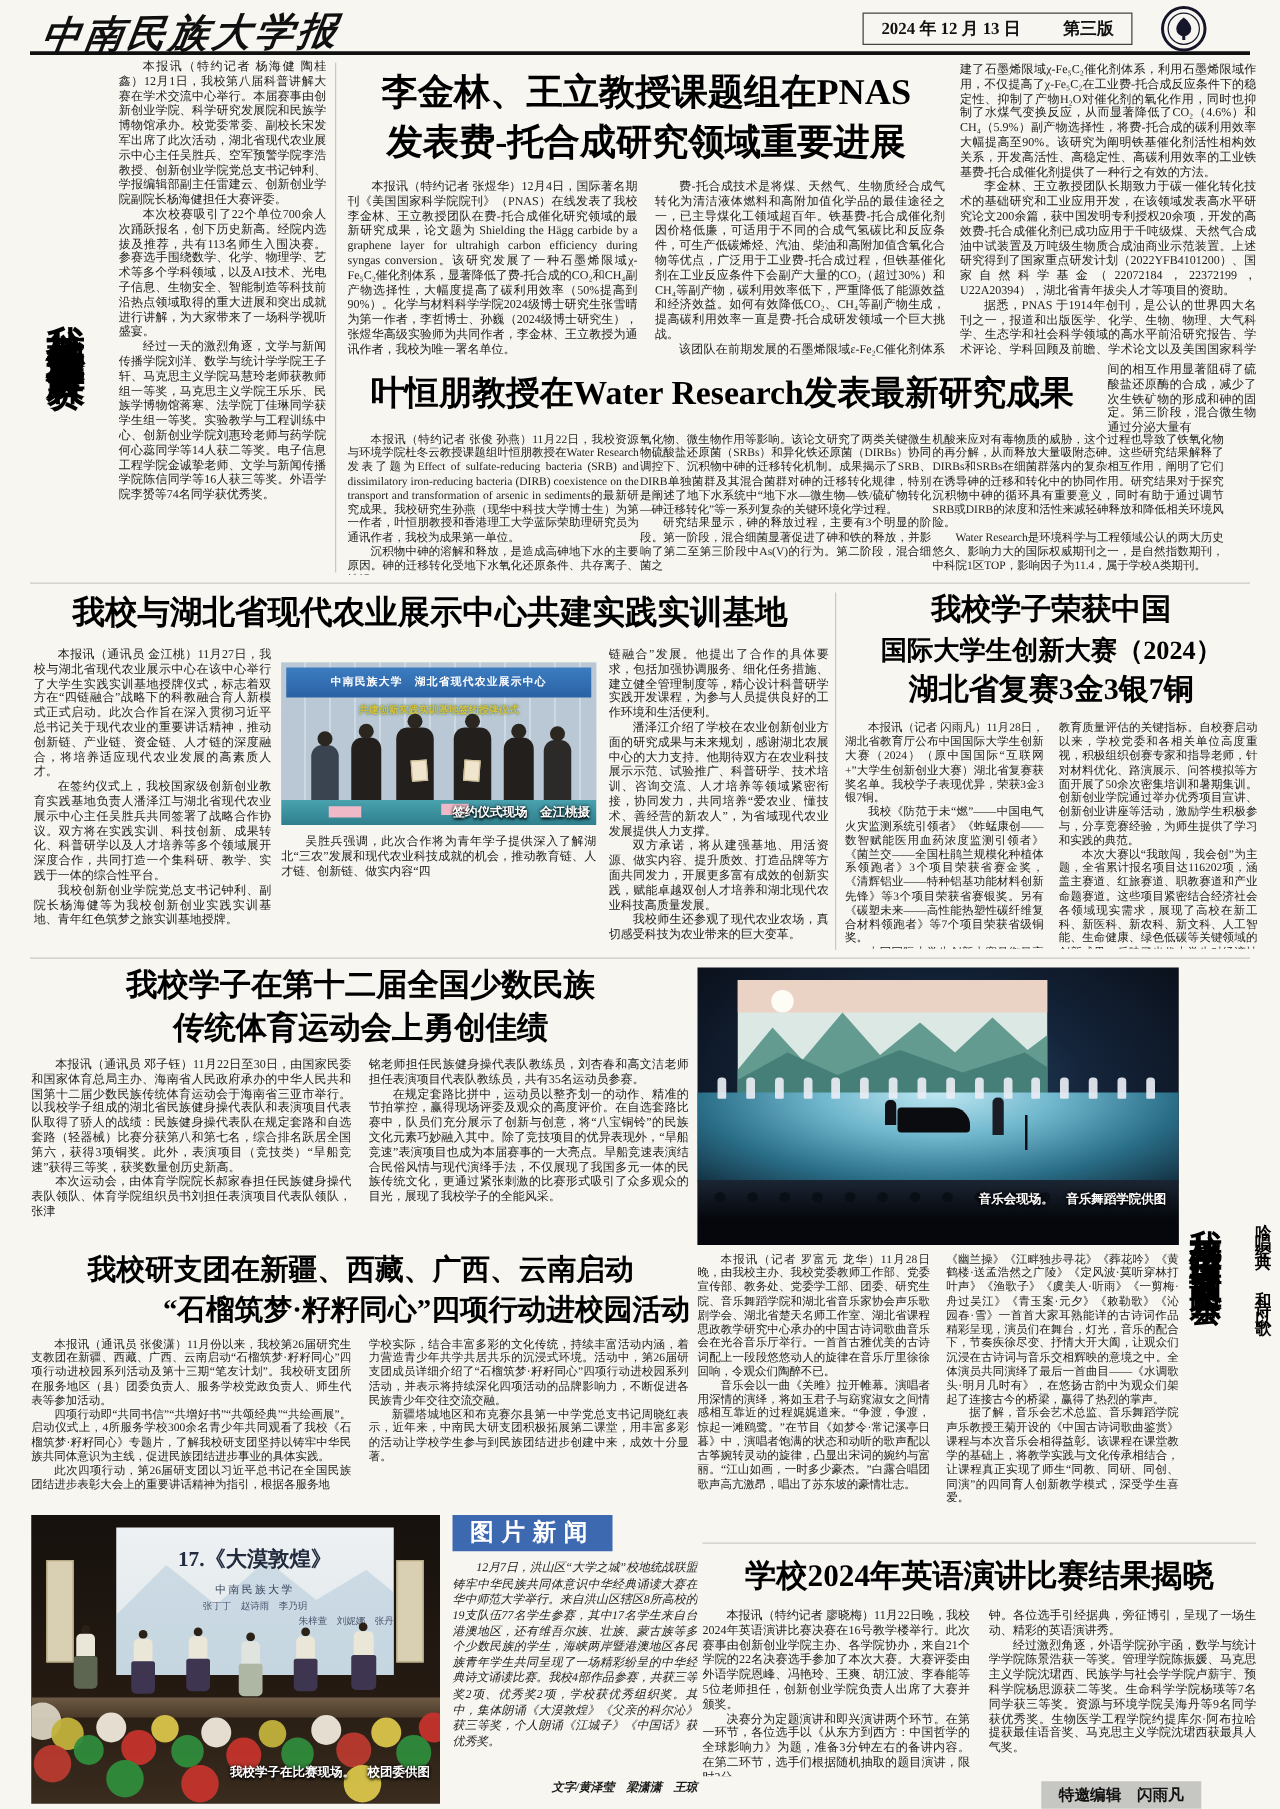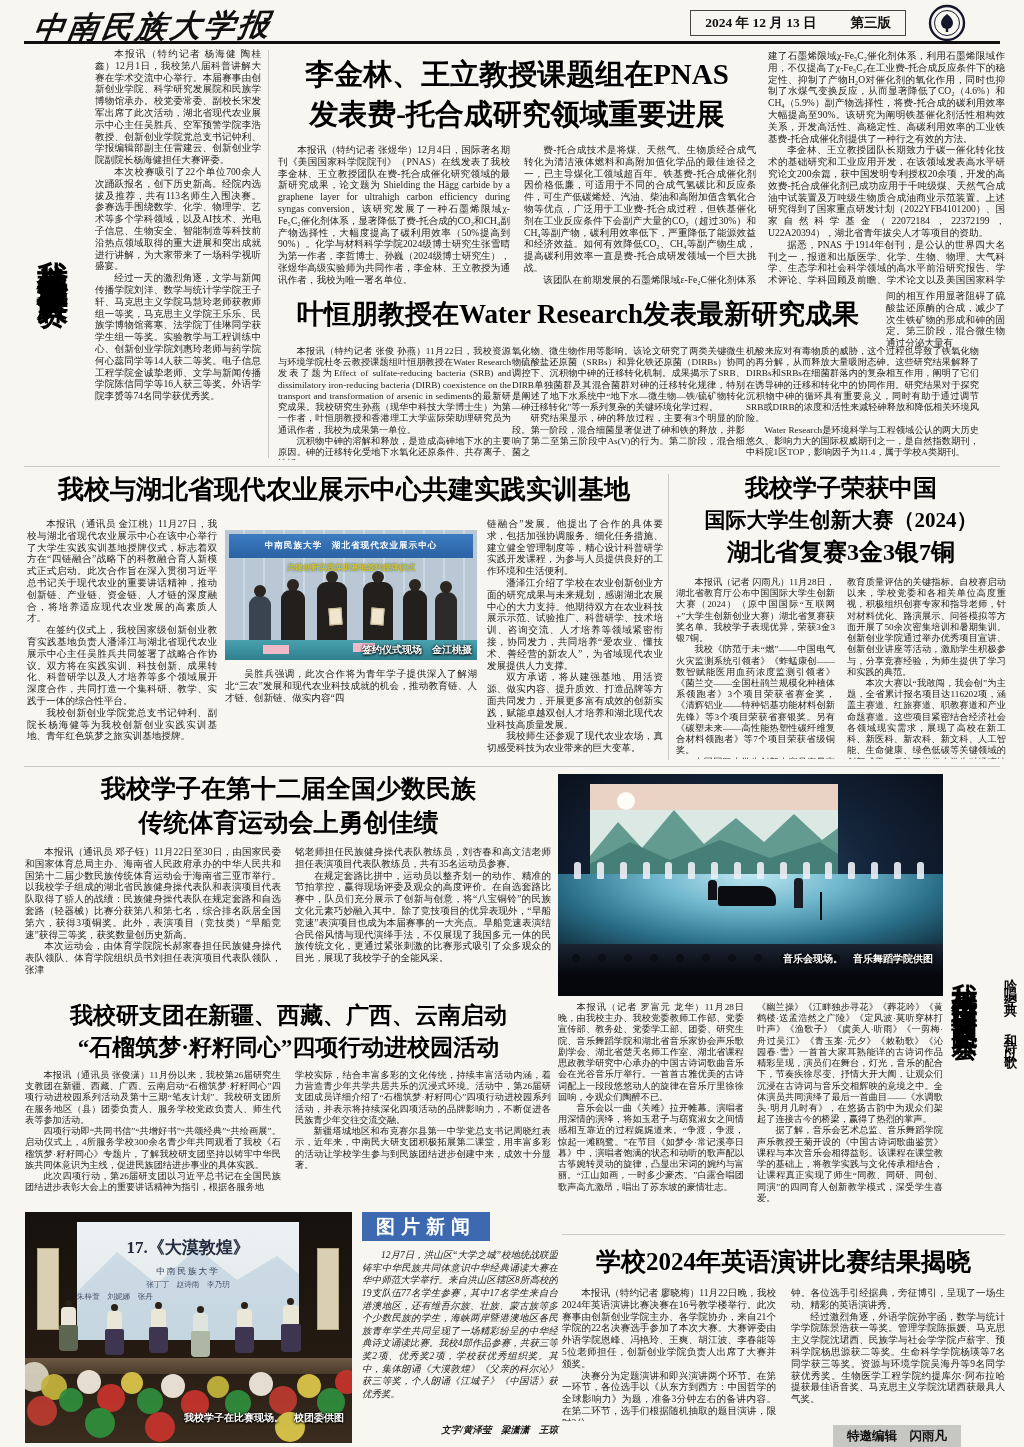--- a/index.html
+++ b/index.html
@@ -173,21 +173,21 @@
     </div>
     <div class="bt" style="width:256px;height:146px;">
       <p style="text-indent:0;">铭老师担任民族健身操代表队教练员，刘杏春和高文洁老师担任表演项目代表队教练员，共有35名运动员参赛。</p>
       <p>在规定套路比拼中，运动员以整齐划一的动作、精准的节拍掌控，赢得现场评委及观众的高度评价。在自选套路比赛中，队员们充分展示了创新与创意，将“八宝铜铃”的民族文化元素巧妙融入其中。除了竞技项目的优异表现外，“旱船竞速”表演项目也成为本届赛事的一大亮点。旱船竞速表演结合民俗风情与现代演绎手法，不仅展现了我国多元一体的民族传统文化，更通过紧张刺激的比赛形式吸引了众多观众的目光，展现了我校学子的全能风采。</p>
     </div>
   </div>
 </section>
 
 <section class="abs" style="left:25px;top:1000px;width:527px;height:206px;">
   <div class="hl" style="font-size:23px;line-height:32px;">我校研支团在新疆、西藏、广西、云南启动</div>
-  <div class="hl" style="font-size:23px;line-height:32px;">“石榴筑梦·籽籽同心”四项行动进校园活动</div>
+  <div class="hl" style="font-size:23px;line-height:32px;text-align:right;">“石榴筑梦·籽籽同心”四项行动进校园活动</div>
   <div class="cols" style="margin-top:6px;gap:14px;">
     <div class="bt f92" style="width:256px;height:134px;">
       <p>本报讯（通讯员 张俊潇）11月份以来，我校第26届研究生支教团在新疆、西藏、广西、云南启动“石榴筑梦·籽籽同心”四项行动进校园系列活动及第十三期“笔友计划”。我校研支团所在服务地区（县）团委负责人、服务学校党政负责人、师生代表等参加活动。</p>
       <p>四项行动即“共同书信”“共增好书”“共颂经典”“共绘画展”。启动仪式上，4所服务学校300余名青少年共同观看了我校《石榴筑梦·籽籽同心》专题片，了解我校研支团坚持以铸牢中华民族共同体意识为主线，促进民族团结进步事业的具体实践。</p>
       <p>此次四项行动，第26届研支团以习近平总书记在全国民族团结进步表彰大会上的重要讲话精神为指引，根据各服务地</p>
     </div>
     <div class="bt f92" style="width:256px;height:134px;">
       <p style="text-indent:0;">学校实际，结合丰富多彩的文化传统，持续丰富活动内涵，着力营造青少年共学共居共乐的沉浸式环境。活动中，第26届研支团成员详细介绍了“石榴筑梦·籽籽同心”四项行动进校园系列活动，并表示将持续深化四项活动的品牌影响力，不断促进各民族青少年交往交流交融。</p>
       <p>新疆塔城地区和布克赛尔县第一中学党总支书记周晓红表示，近年来，中南民大研支团积极拓展第二课堂，用丰富多彩的活动让学校学生参与到民族团结进步创建中来，成效十分显著。</p>
     </div>
@@ -245,28 +245,28 @@
       <p>音乐会以一曲《关雎》拉开帷幕。演唱者用深情的演绎，将如玉君子与窈窕淑女之间情感相互靠近的过程娓娓道来。“争渡，争渡，惊起一滩鸥鹭。”在节目《如梦令·常记溪亭日暮》中，演唱者饱满的状态和动听的歌声配以古筝婉转灵动的旋律，凸显出宋词的婉约与富丽。“江山如画，一时多少豪杰。”白露合唱团歌声高亢激昂，唱出了苏东坡的豪情壮志。</p>
     </div>
     <div class="bt f92" style="width:186px;height:202px;">
       <p style="text-indent:0;">《幽兰操》《江畔独步寻花》《葬花吟》《黄鹤楼·送孟浩然之广陵》《定风波·莫听穿林打叶声》《渔歌子》《虞美人·听雨》《一剪梅·舟过吴江》《青玉案·元夕》《敕勒歌》《沁园春·雪》一首首大家耳熟能详的古诗词作品精彩呈现，演员们在舞台，灯光，音乐的配合下，节奏疾徐尽变、抒情大开大阖，让观众们沉浸在古诗词与音乐交相辉映的意境之中。全体演员共同演绎了最后一首曲目——《水调歌头·明月几时有》，在悠扬古韵中为观众们架起了连接古今的桥梁，赢得了热烈的掌声。</p>
       <p>据了解，音乐会艺术总监、音乐舞蹈学院声乐教授王菊开设的《中国古诗词歌曲鉴赏》课程与本次音乐会相得益彰。该课程在课堂教学的基础上，将教学实践与文化传承相结合，让课程真正实现了师生“同教、同研、同创、同演”的四同育人创新教学模式，深受学生喜爱。</p>
     </div>
   </div>
 </section>
 
 <div class="abs" style="left:25px;top:1212px;width:327px;height:231px;overflow:hidden;background:linear-gradient(#16110d 0%,#241a12 60%,#3a2c1e 100%);">
-  <div class="abs" style="left:52px;top:10px;width:222px;height:118px;background:linear-gradient(#eef1f3,#dde6ea);">
+  <div class="abs" style="left:68px;top:10px;width:222px;height:118px;background:linear-gradient(#eef1f3,#dde6ea);">
     <svg class="abs" style="left:0;top:0;" width="222" height="118" viewBox="0 0 222 118">
       <path d="M0,70 L40,30 80,62 120,26 160,58 200,34 222,52 L222,118 L0,118 Z" fill="#a9c4d4" opacity="0.45"></path>
     </svg>
     <div class="abs" style="left:0;top:14px;width:222px;text-align:center;font-size:17px;font-weight:bold;color:#232c3e;">17.《大漠敦煌》</div>
     <div class="abs" style="left:0;top:44px;width:222px;text-align:center;font-size:8.6px;color:#37405a;letter-spacing:2px;">中南民族大学</div>
     <div class="abs" style="left:0;top:58px;width:222px;text-align:center;font-size:7.6px;color:#4a536e;">张丁丁　赵诗雨　李乃玥</div>
-    <div class="abs" style="left:0;top:70px;width:222px;text-align:left;font-size:7.6px;color:#4a536e;">朱梓萱　刘妮娜　张丹</div>
+    <div class="abs" style="left:0;top:70px;width:222px;text-align:right;font-size:7.6px;color:#4a536e;">朱梓萱　刘妮娜　张丹</div>
   </div>
   <div class="abs" style="left:12px;top:36px;width:22px;height:82px;background:#d9cfb2;border:1px solid #b5a780;"></div>
   <div class="abs" style="left:292px;top:36px;width:22px;height:82px;background:#d9cfb2;border:1px solid #b5a780;"></div>
 
   <div>
     <div class="dancer-head" style="left:40px;top:88px;"></div>
       <div class="dancer-top" style="left:36px;top:95px;width:15px;height:18px;"></div>
       <div class="dancer-skirt" style="left:34px;top:113px;width:19px;height:26px;background:#5d6650;"></div>
     <div class="dancer-head" style="left:86px;top:92px;"></div>
       <div class="dancer-top" style="left:82px;top:99px;width:15px;height:18px;"></div>

